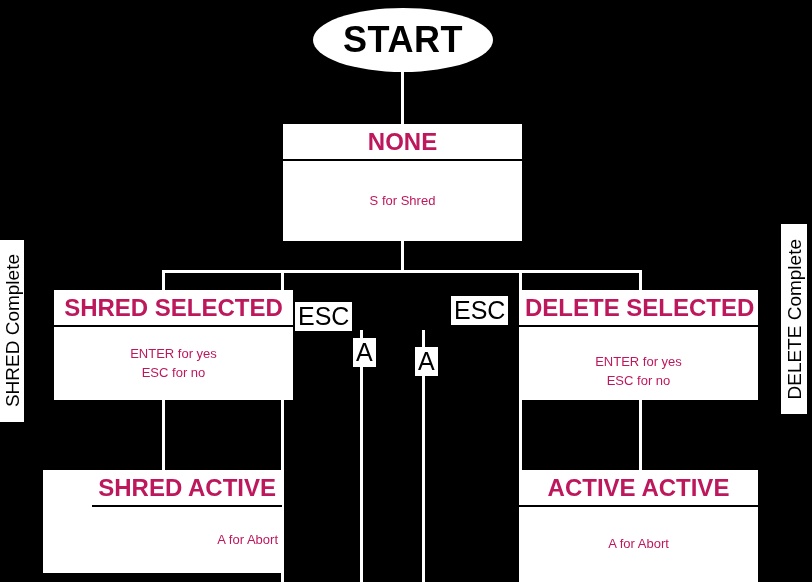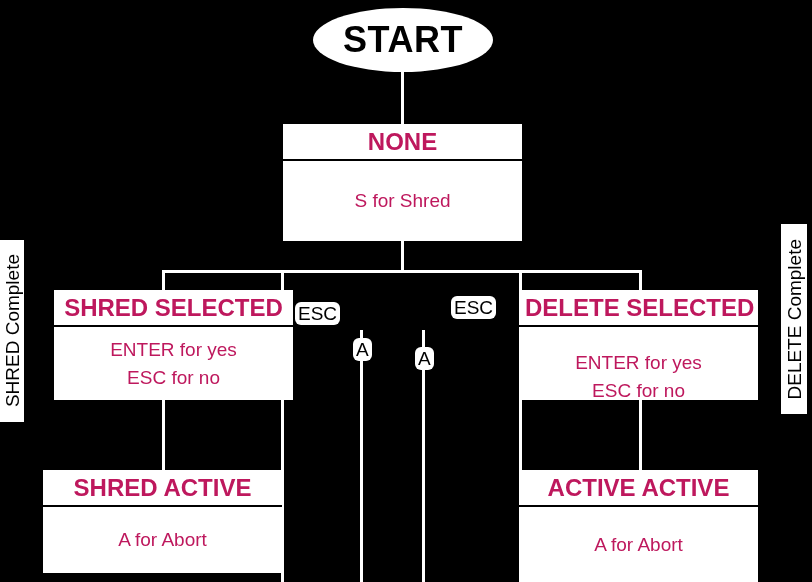--- a/index.html
+++ b/index.html
@@ -54,31 +54,31 @@
     border-bottom: 2px solid #000000;
     line-height: 1.1;
     white-space: nowrap;
   }
   .state-box .body {
     flex: 1;
     display: flex;
     flex-direction: column;
     align-items: center;
     justify-content: center;
-    font-size: 19px;
+    font-size: 13px;
     line-height: 1.45;
     text-align: center;
     padding: 6px 4px;
   }
 
   
   #box-none       { left: 283px; top: 124px; width: 239px; height: 117px; }
   #box-shred-sel  { left: 43px;  top: 290px; width: 239px; height: 110px; margin-left: 11px; }
   #box-delete-sel { left: 519px; top: 290px; width: 239px; height: 110px; gap: 16px; }
-  #box-shred-act  { left: 43px;  top: 470px; width: 239px; height: 103px; }
+  #box-shred-act  { left: 43px;  top: 470px; width: 239px; height: 103px; align-items: flex-end; }
   #box-delete-act { left: 519px; top: 470px; width: 239px; height: 112px; }
 
   
   .side-label {
     position: absolute;
     background: #ffffff;
     color: #000000;
     font-size: 19px;
     display: flex;
     align-items: center;
@@ -93,26 +93,25 @@
   #label-shred-complete  { left: 0px;   top: 240px; width: 24px; height: 182px; }
   #label-shred-complete span { transform: rotate(180deg); }
   #label-delete-complete { left: 781px; top: 224px; width: 26px; height: 190px; }
   #label-delete-complete span { transform: rotate(180deg); }
 
   
   .edge-label {
     position: absolute;
     background: #ffffff;
     color: #000000;
-    font-size: 19px;
+    font-size: 25px;
     line-height: 1;
     padding: 2px 3px;
     box-sizing: border-box;
     white-space: nowrap;
-    border-radius: 6px;
   }
   #edge-esc-left   { left: 295px; top: 302px; }
   #edge-esc-right  { left: 451px; top: 296px; }
   #edge-a-left     { left: 353px; top: 338px; }
   #edge-a-right    { left: 415px; top: 347px; }
 
   
   .line {
     position: absolute;
     background: #ffffff;

